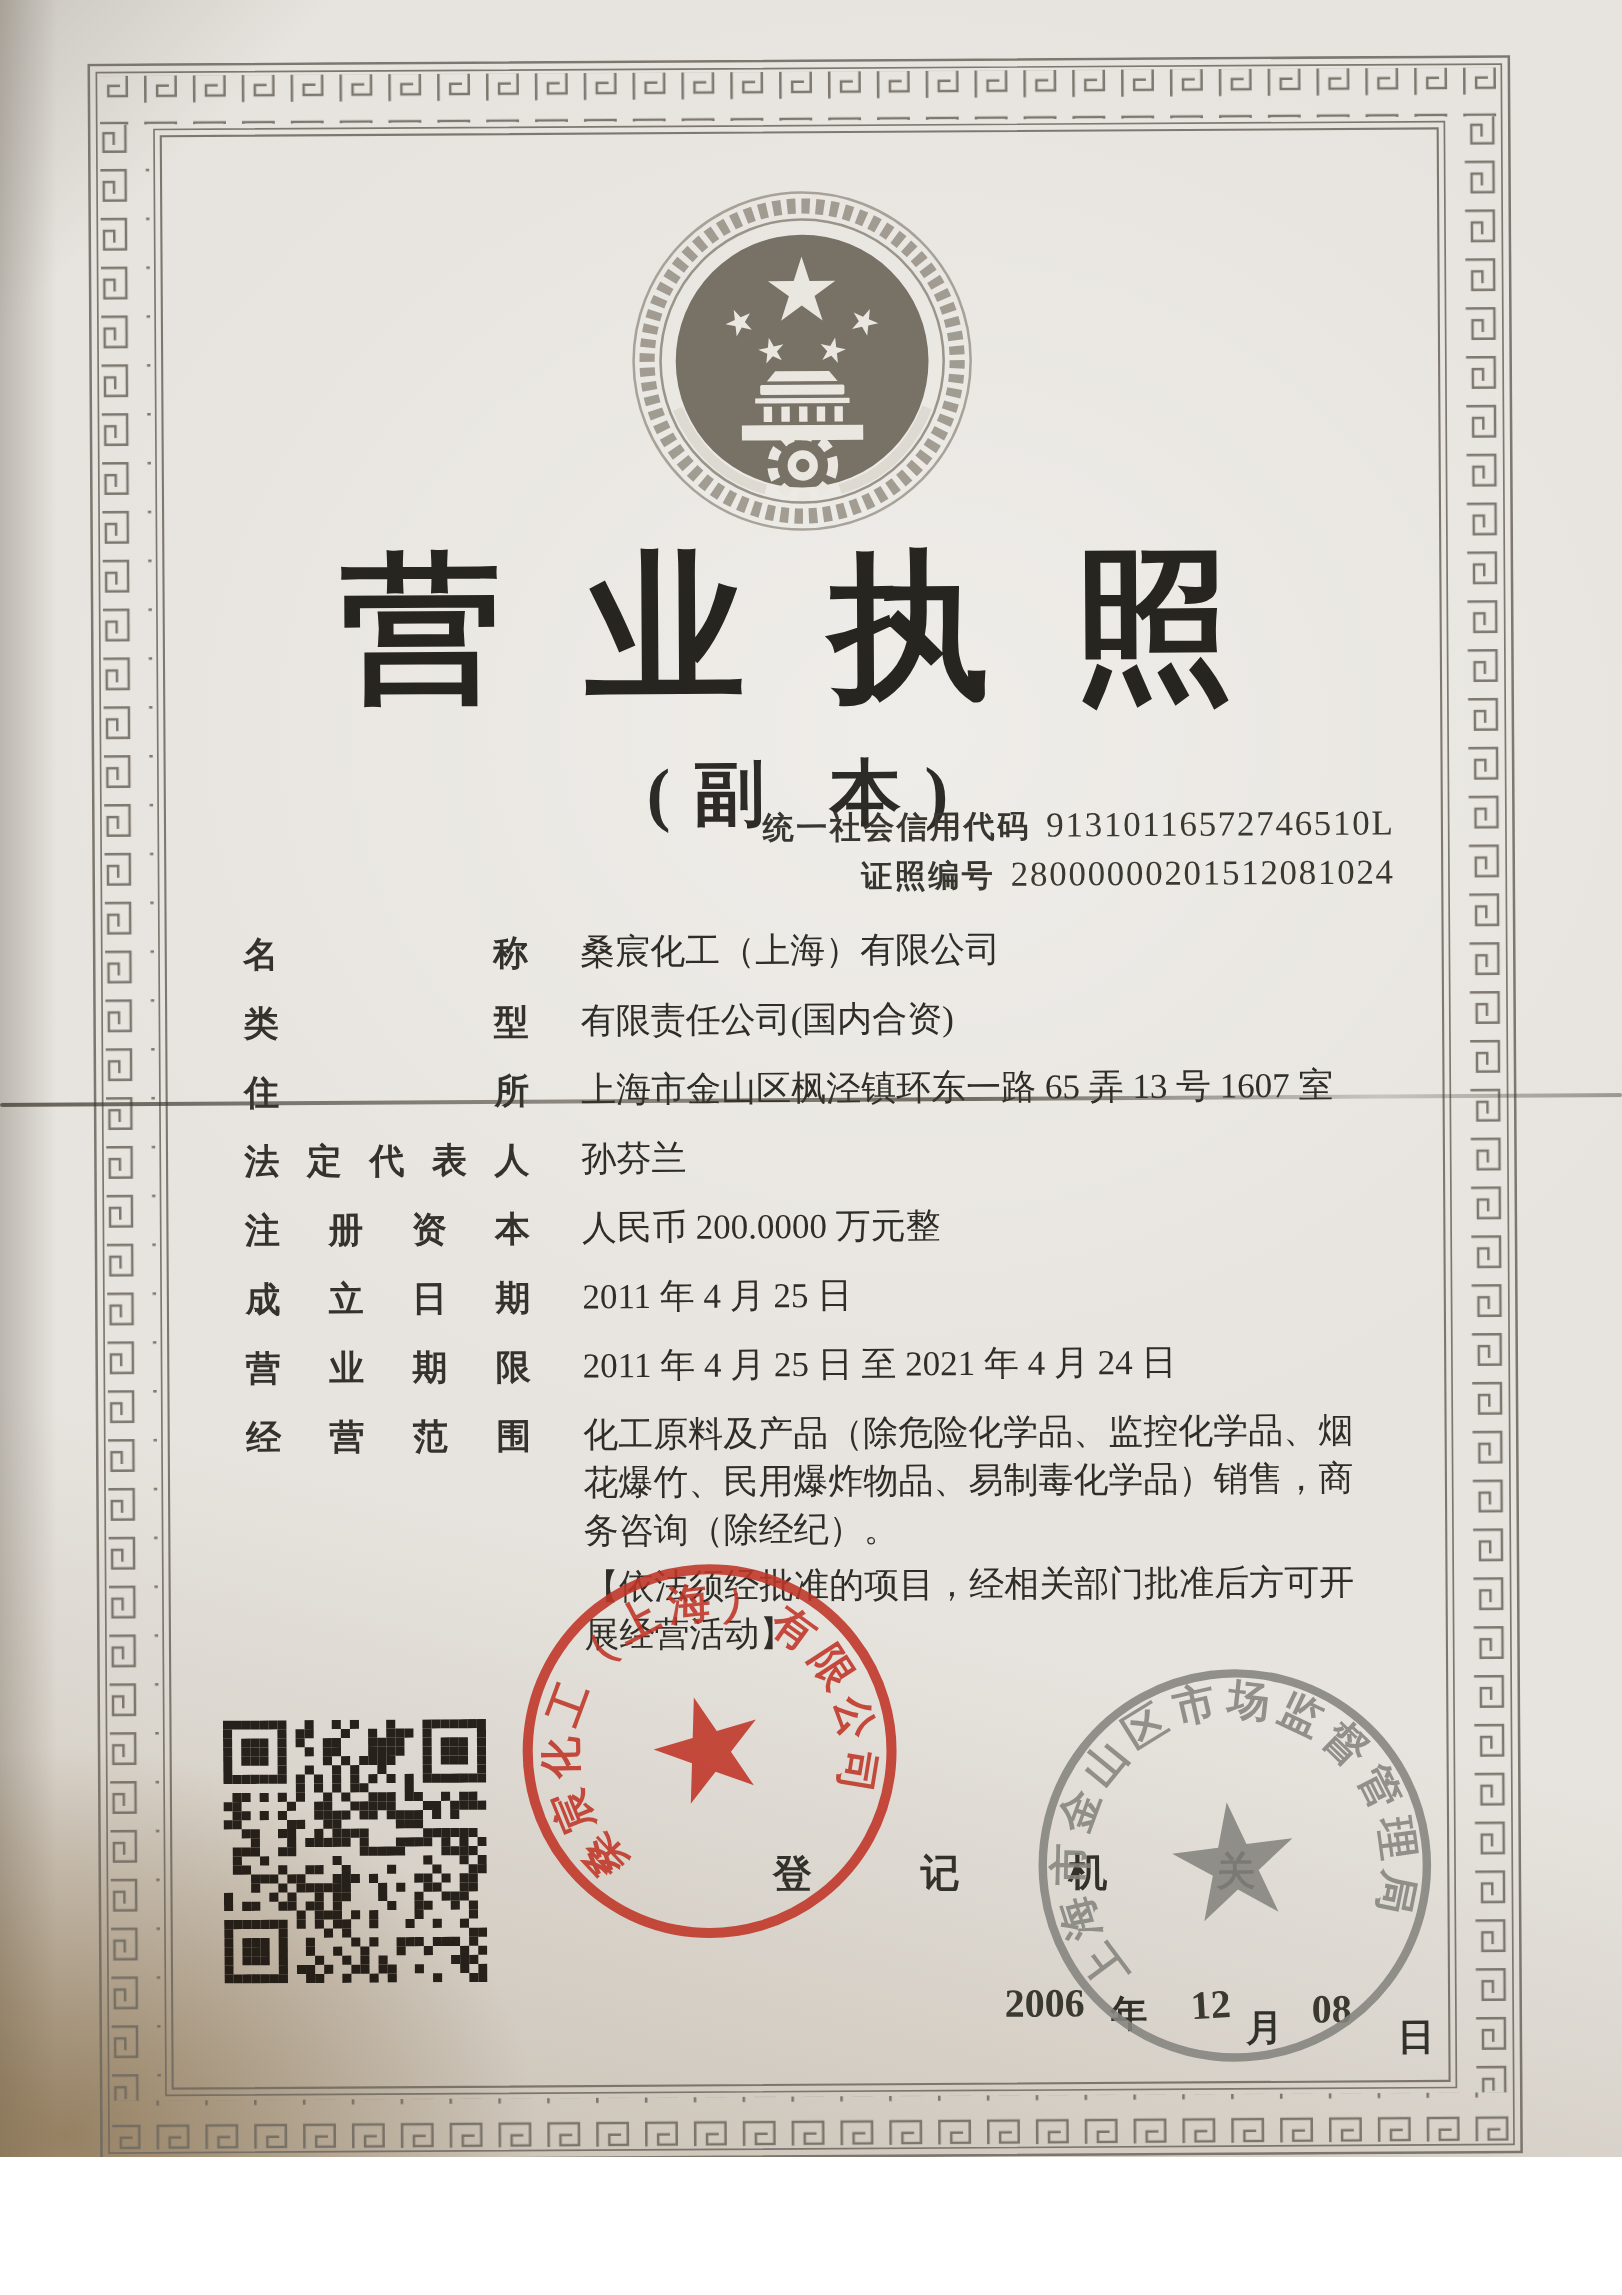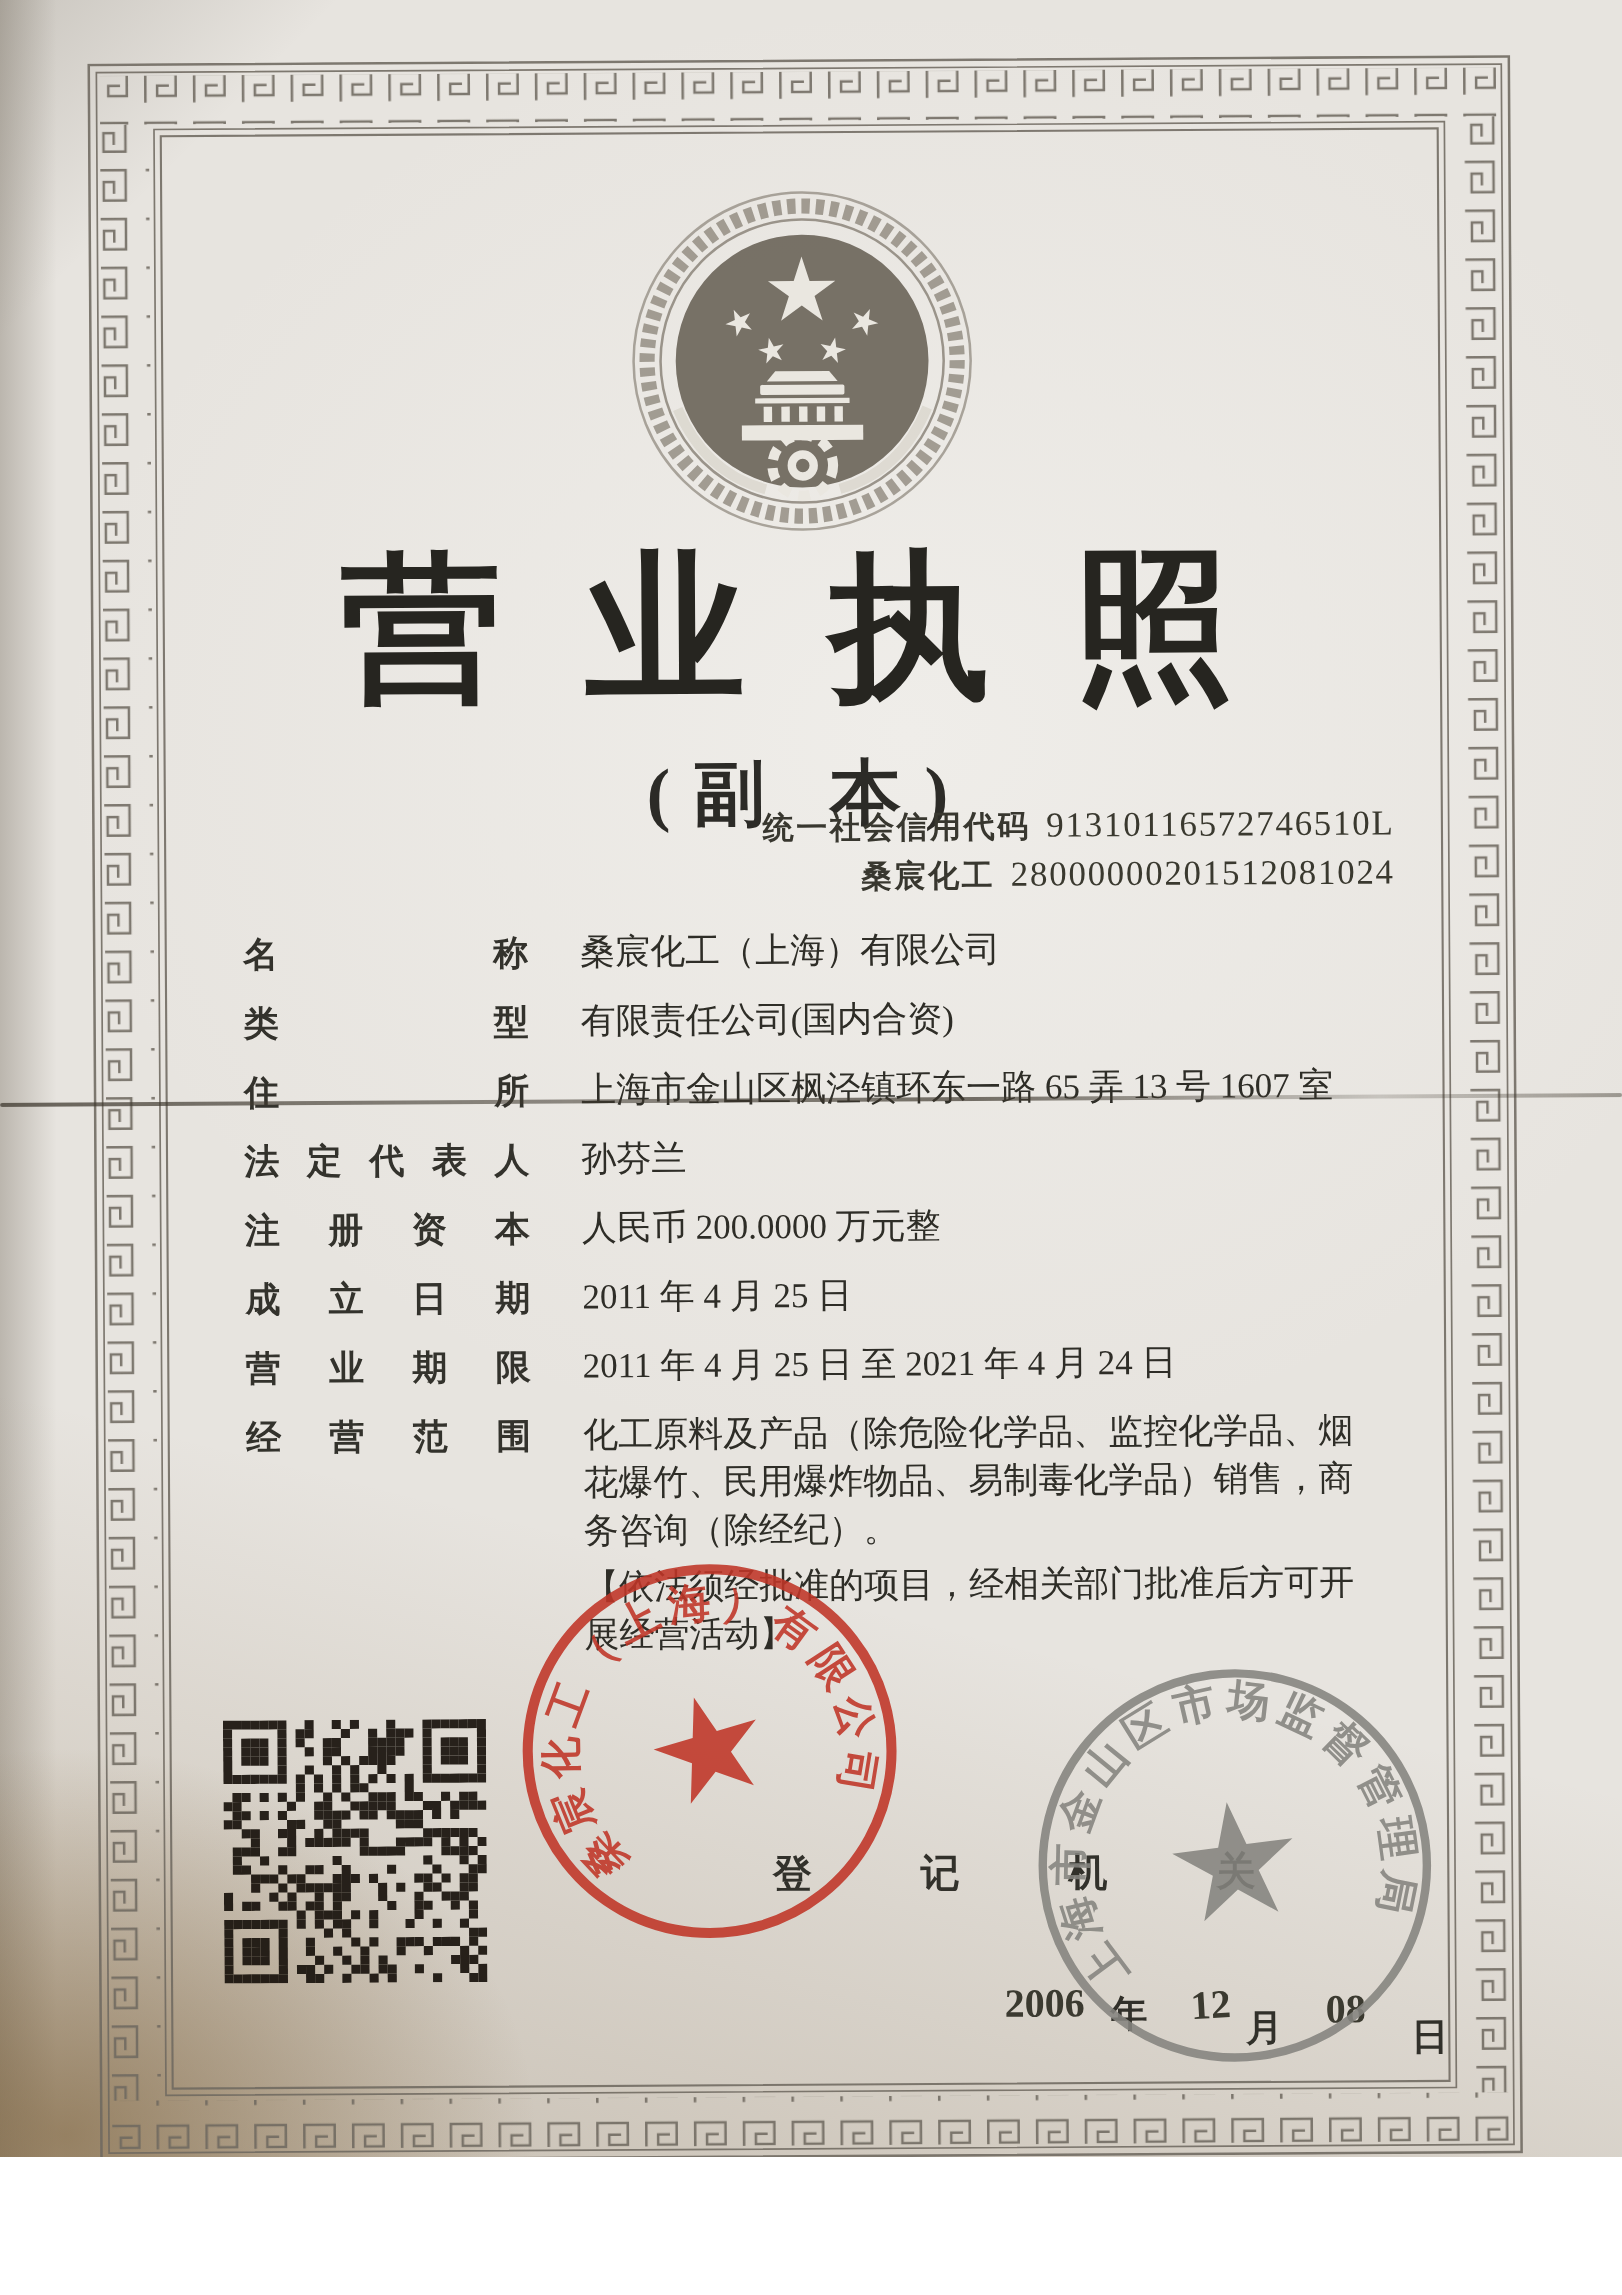--- a/index.html
+++ b/index.html
@@ -51,21 +51,21 @@
     transform:rotate(-7deg);opacity:.88;z-index:5;}
   .registry-label{position:absolute;left:768px;top:1847px;white-space:nowrap;
     font-weight:700;font-size:39px;letter-spacing:49px;color:#32312b;}
   
   .date{position:absolute;left:999px;top:1981px;white-space:nowrap;z-index:3;}
   .date span{display:inline-block;}
   .d-num{font-family:"Liberation Serif","DejaVu Serif",serif;font-weight:600;font-size:40px;color:#3b3a30;}
   .d-unit{font-weight:700;font-size:37px;color:#31302a;}
   .d1{transform:translateY(0);} .d2{margin-left:22px;transform:translateY(10px);}
   .d3{margin-left:39px;transform:translateY(2.5px) rotate(-3deg);} .d4{margin-left:11.8px;transform:translateY(25px);}
-  .d5{margin-left:39px;transform:translateY(7.6px);} .d6{margin-left:42px;transform:translateY(35px);}
+  .d5{margin-left:25px;transform:translateY(7.6px);} .d6{margin-left:42px;transform:translateY(35px);}
   
   .qr-big{position:absolute;left:219px;top:1717px;width:263px;height:263px;opacity:.93;}
   
   .footer{position:absolute;left:0;top:2157px;width:1622px;height:139px;background:#ffffff;}
 </style>
 </head>
 <body>
 
 <div class="page">
   <div class="photo">
@@ -127,21 +127,21 @@
 
       <div class="title">营业执照</div>
       <div class="subtitle">(副  本)</div>
 
       <div class="codes">
         <div class="code-line">
           <span class="code-label">统一社会信用代码</span>
           <span class="code-value">91310116572746510L</span>
         </div>
         <div class="code-line">
-          <span class="code-label">桑宸化工</span>
+          <span class="code-label">证照编号</span>
           <span class="code-value">28000000201512081024</span>
         </div>
       </div>
 
       <div class="fields" id="fields">
   <div class="field-row">
     <div class="field-label">
               <span>名</span>
               <span>称</span>
             </div>

